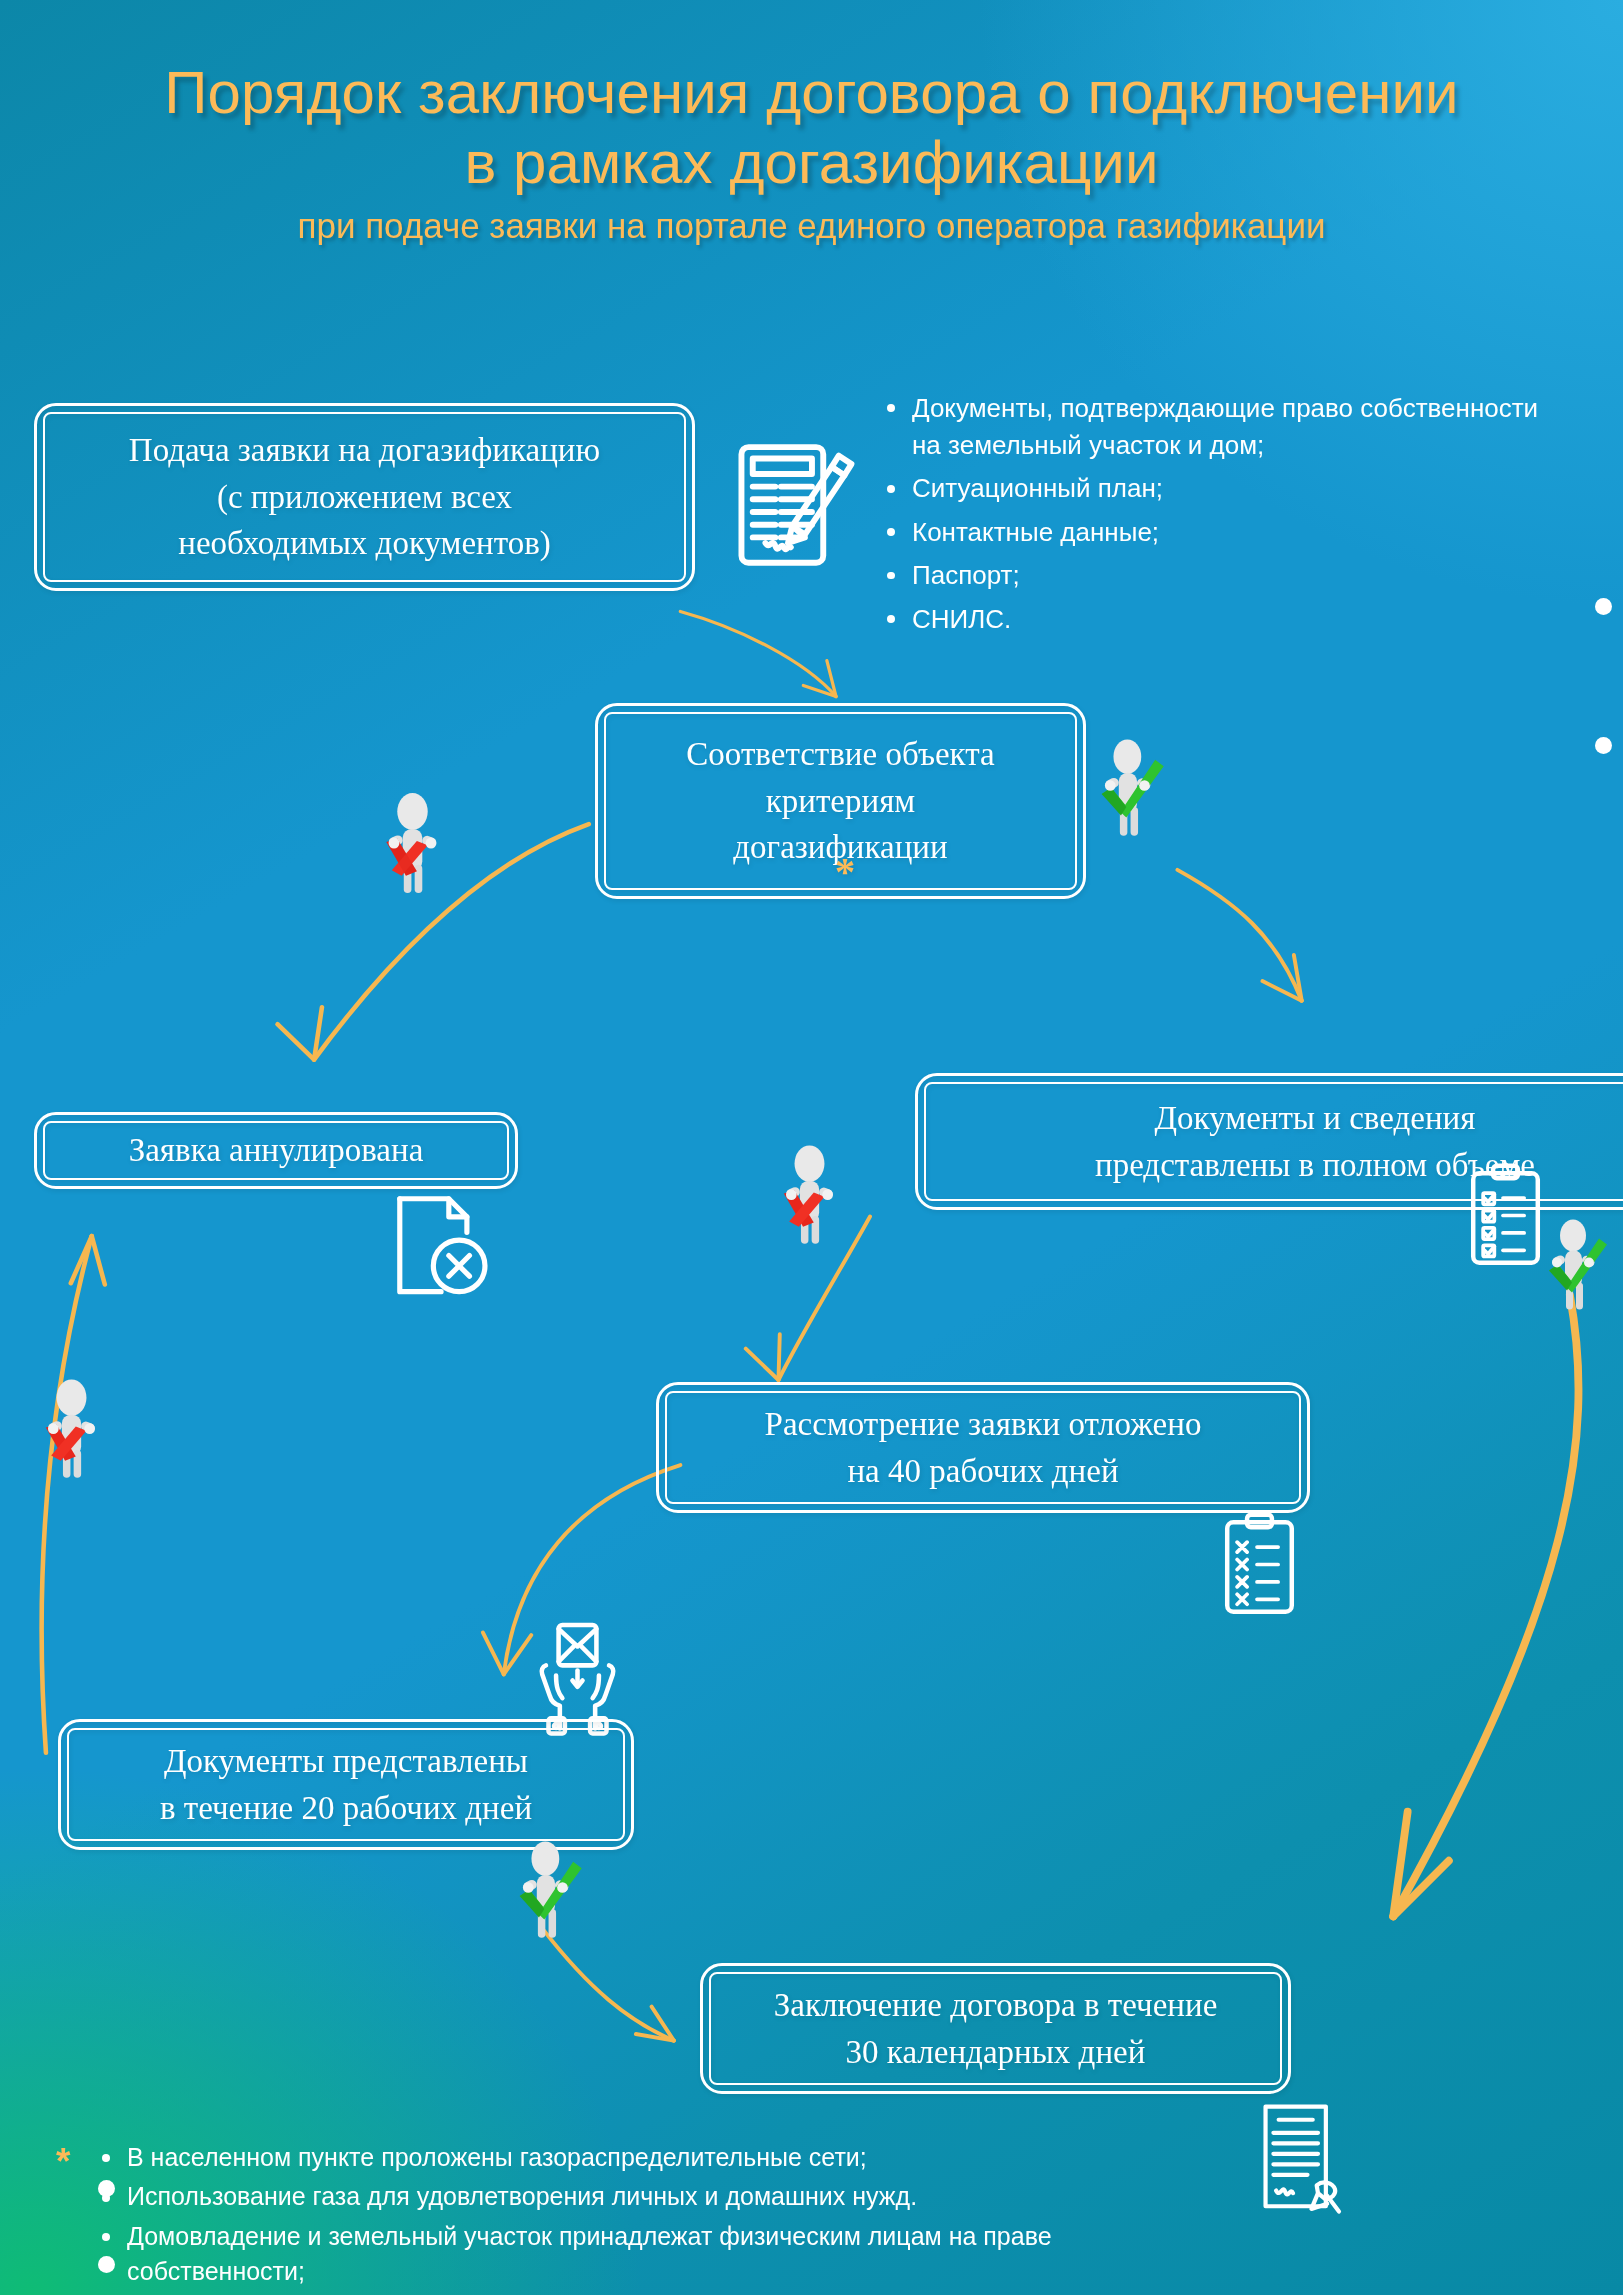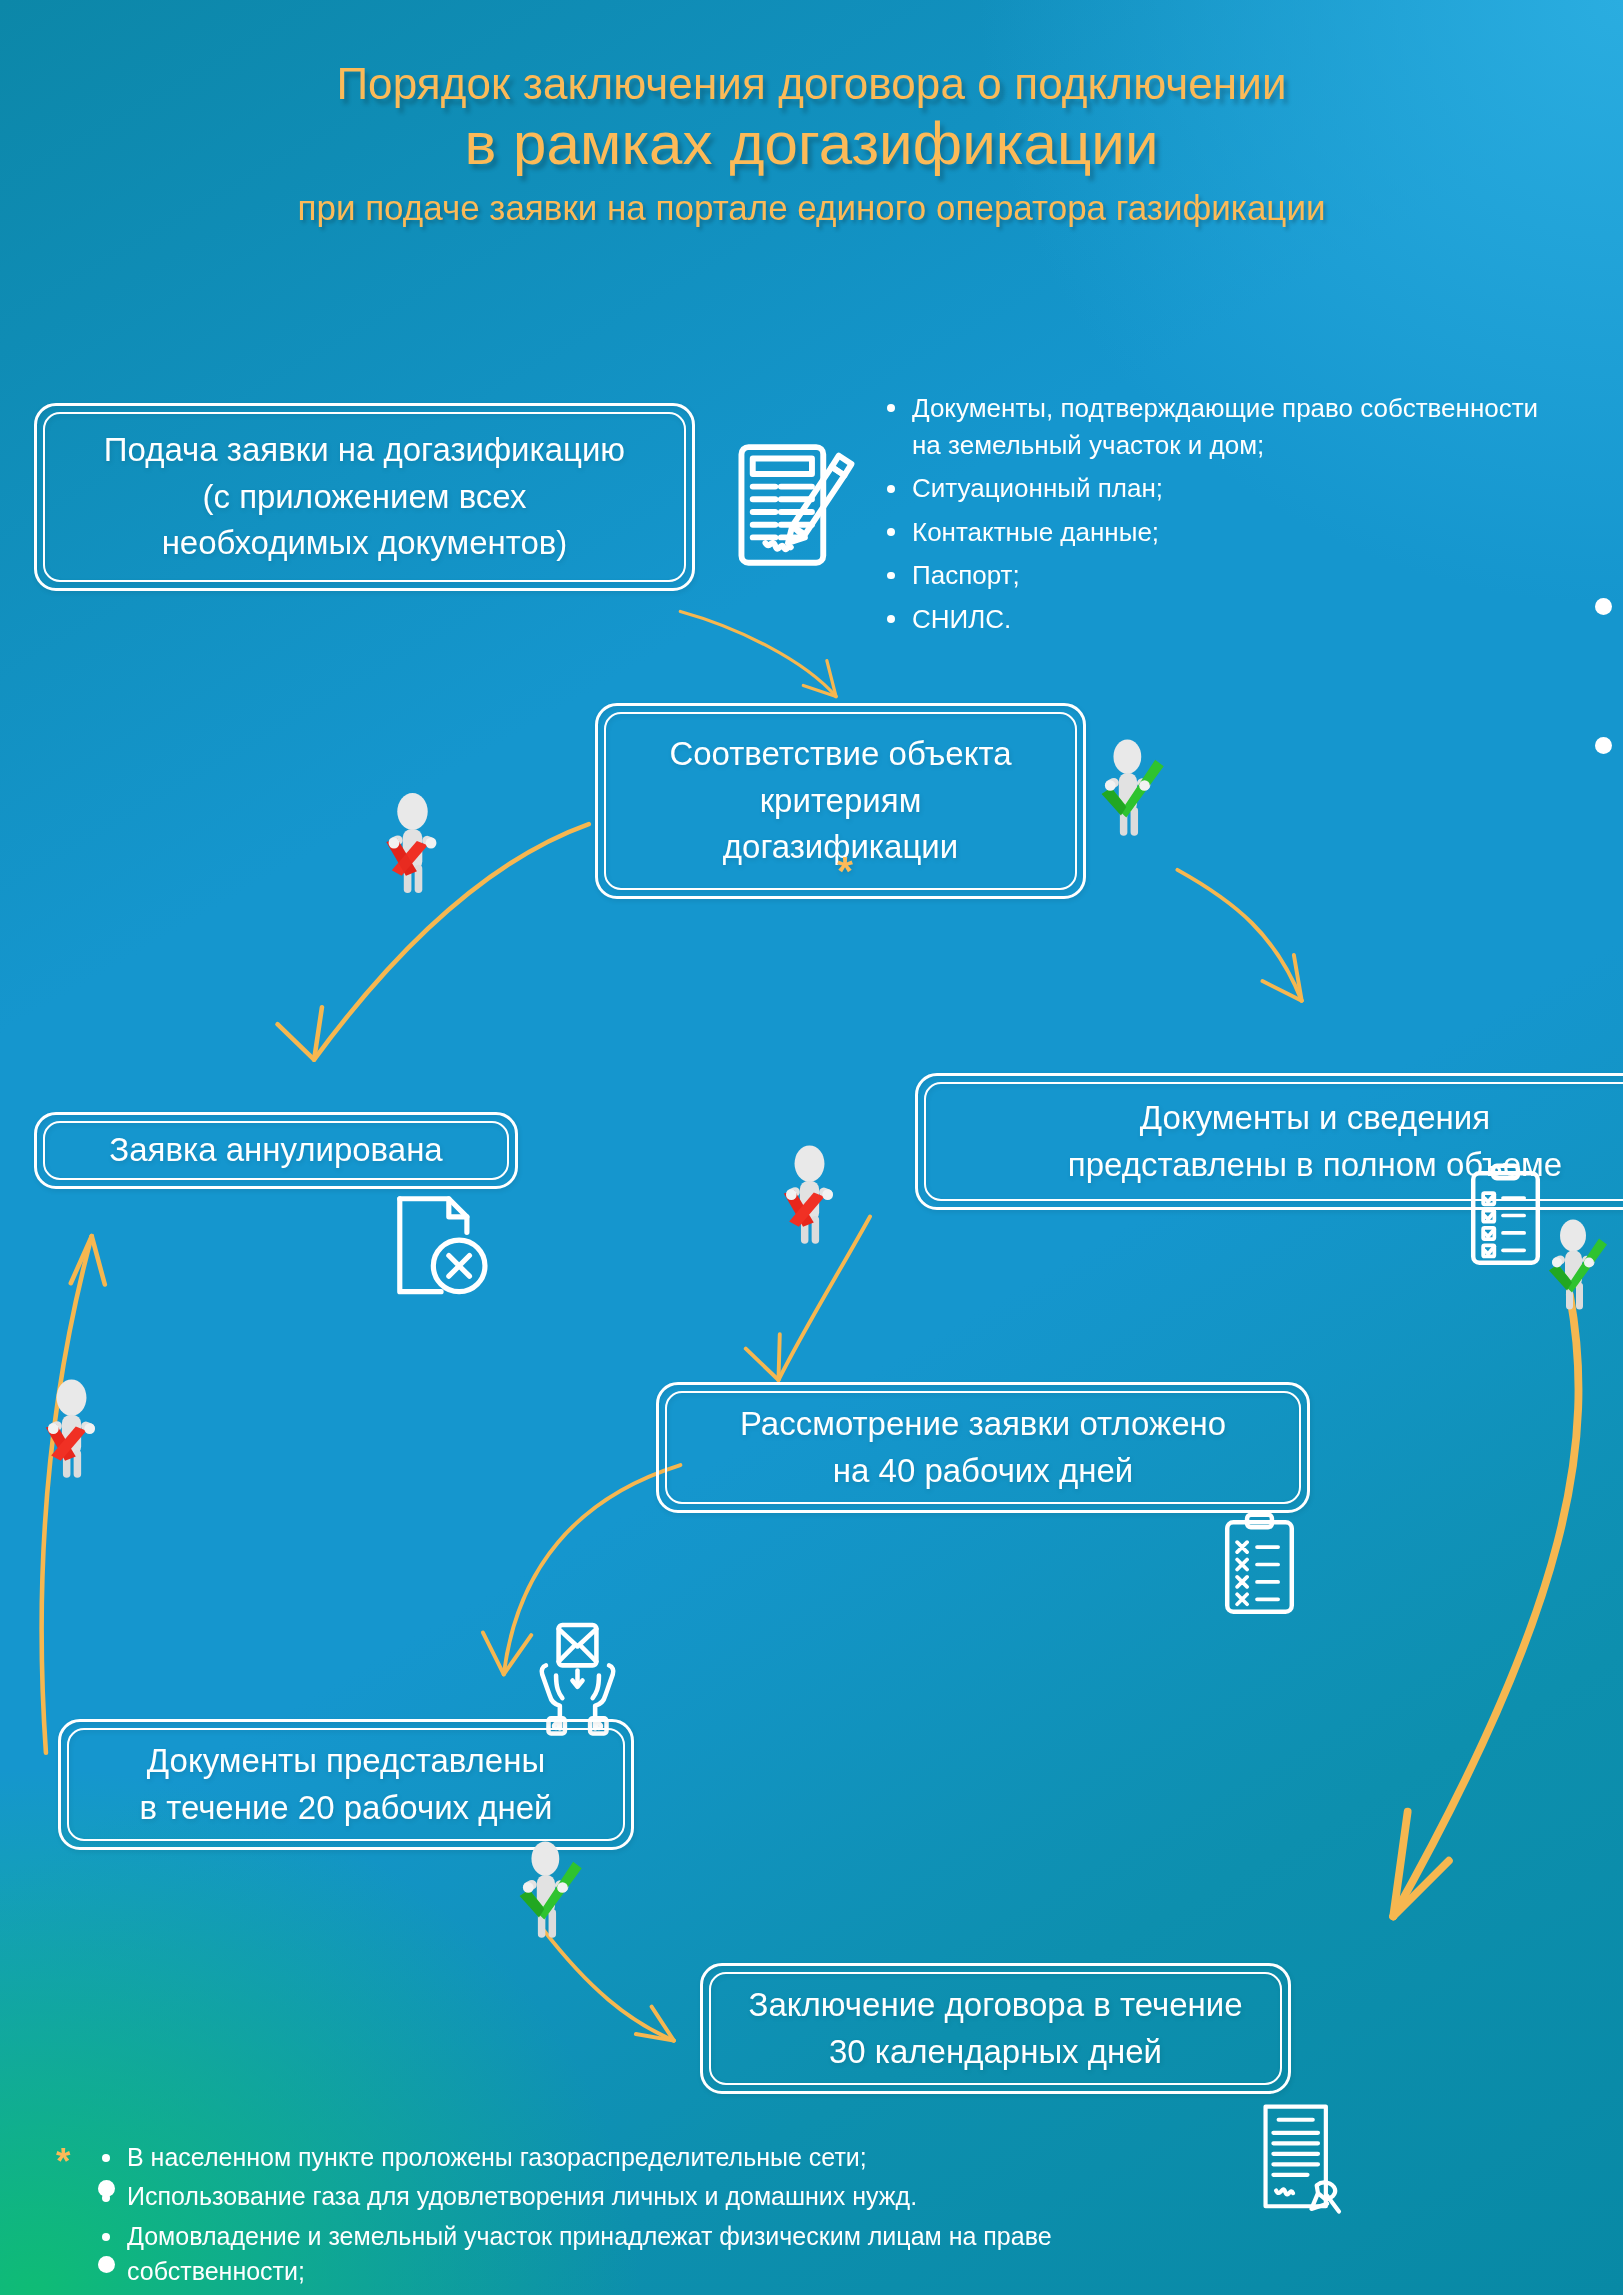--- a/index.html
+++ b/index.html
@@ -22,47 +22,48 @@
 
   
   #title-block{
     position:absolute;left:0;top:58px;width:1623px;text-align:center;
   }
   .title-l1,.title-l2{
     color:#FCBA58;font-weight:400;letter-spacing:0.1px;
     text-shadow:3.9px 4.6px 4.6px rgba(0,0,0,.22);
     line-height:1.16;
   }
-  .title-l1{font-size:44px;text-align:center;}
+  .title-l1{font-size:60px;text-align:center;}
   .title-l2{font-size:60px;}
   .title-sub{
     color:#FCBA58;font-size:35px;margin-top:9.2px;
     text-shadow:2.6px 3.3px 3.9px rgba(0,0,0,.22);
   }
 
   
   .node{
     position:absolute;
     border:3.9px solid #ffffff;
     border-radius:22px;
     padding:5.9px;
     box-sizing:border-box;
     filter:drop-shadow(1.3px 2px 2px rgba(0,0,0,.10));
   }
   .node-inner{
     width:100%;height:100%;
     border:2px solid #ffffff;
-    border-radius:17px;
+    border-radius:8px;
     box-sizing:border-box;
     display:flex;align-items:center;justify-content:center;
     text-align:center;
     color:#ffffff;
     font-size:33px;
     line-height:1.42;
     padding:6.5px 17px;
+    font-family:Liberation Serif, serif;
   }
   .node-inner span{display:block;}
 
   
   .bullets{position:absolute;color:#ffffff;}
   .bullets li{
     list-style:none;position:relative;
     padding-left:29px;margin-bottom:6.5px;
     font-size:26px;line-height:1.42;
   }

